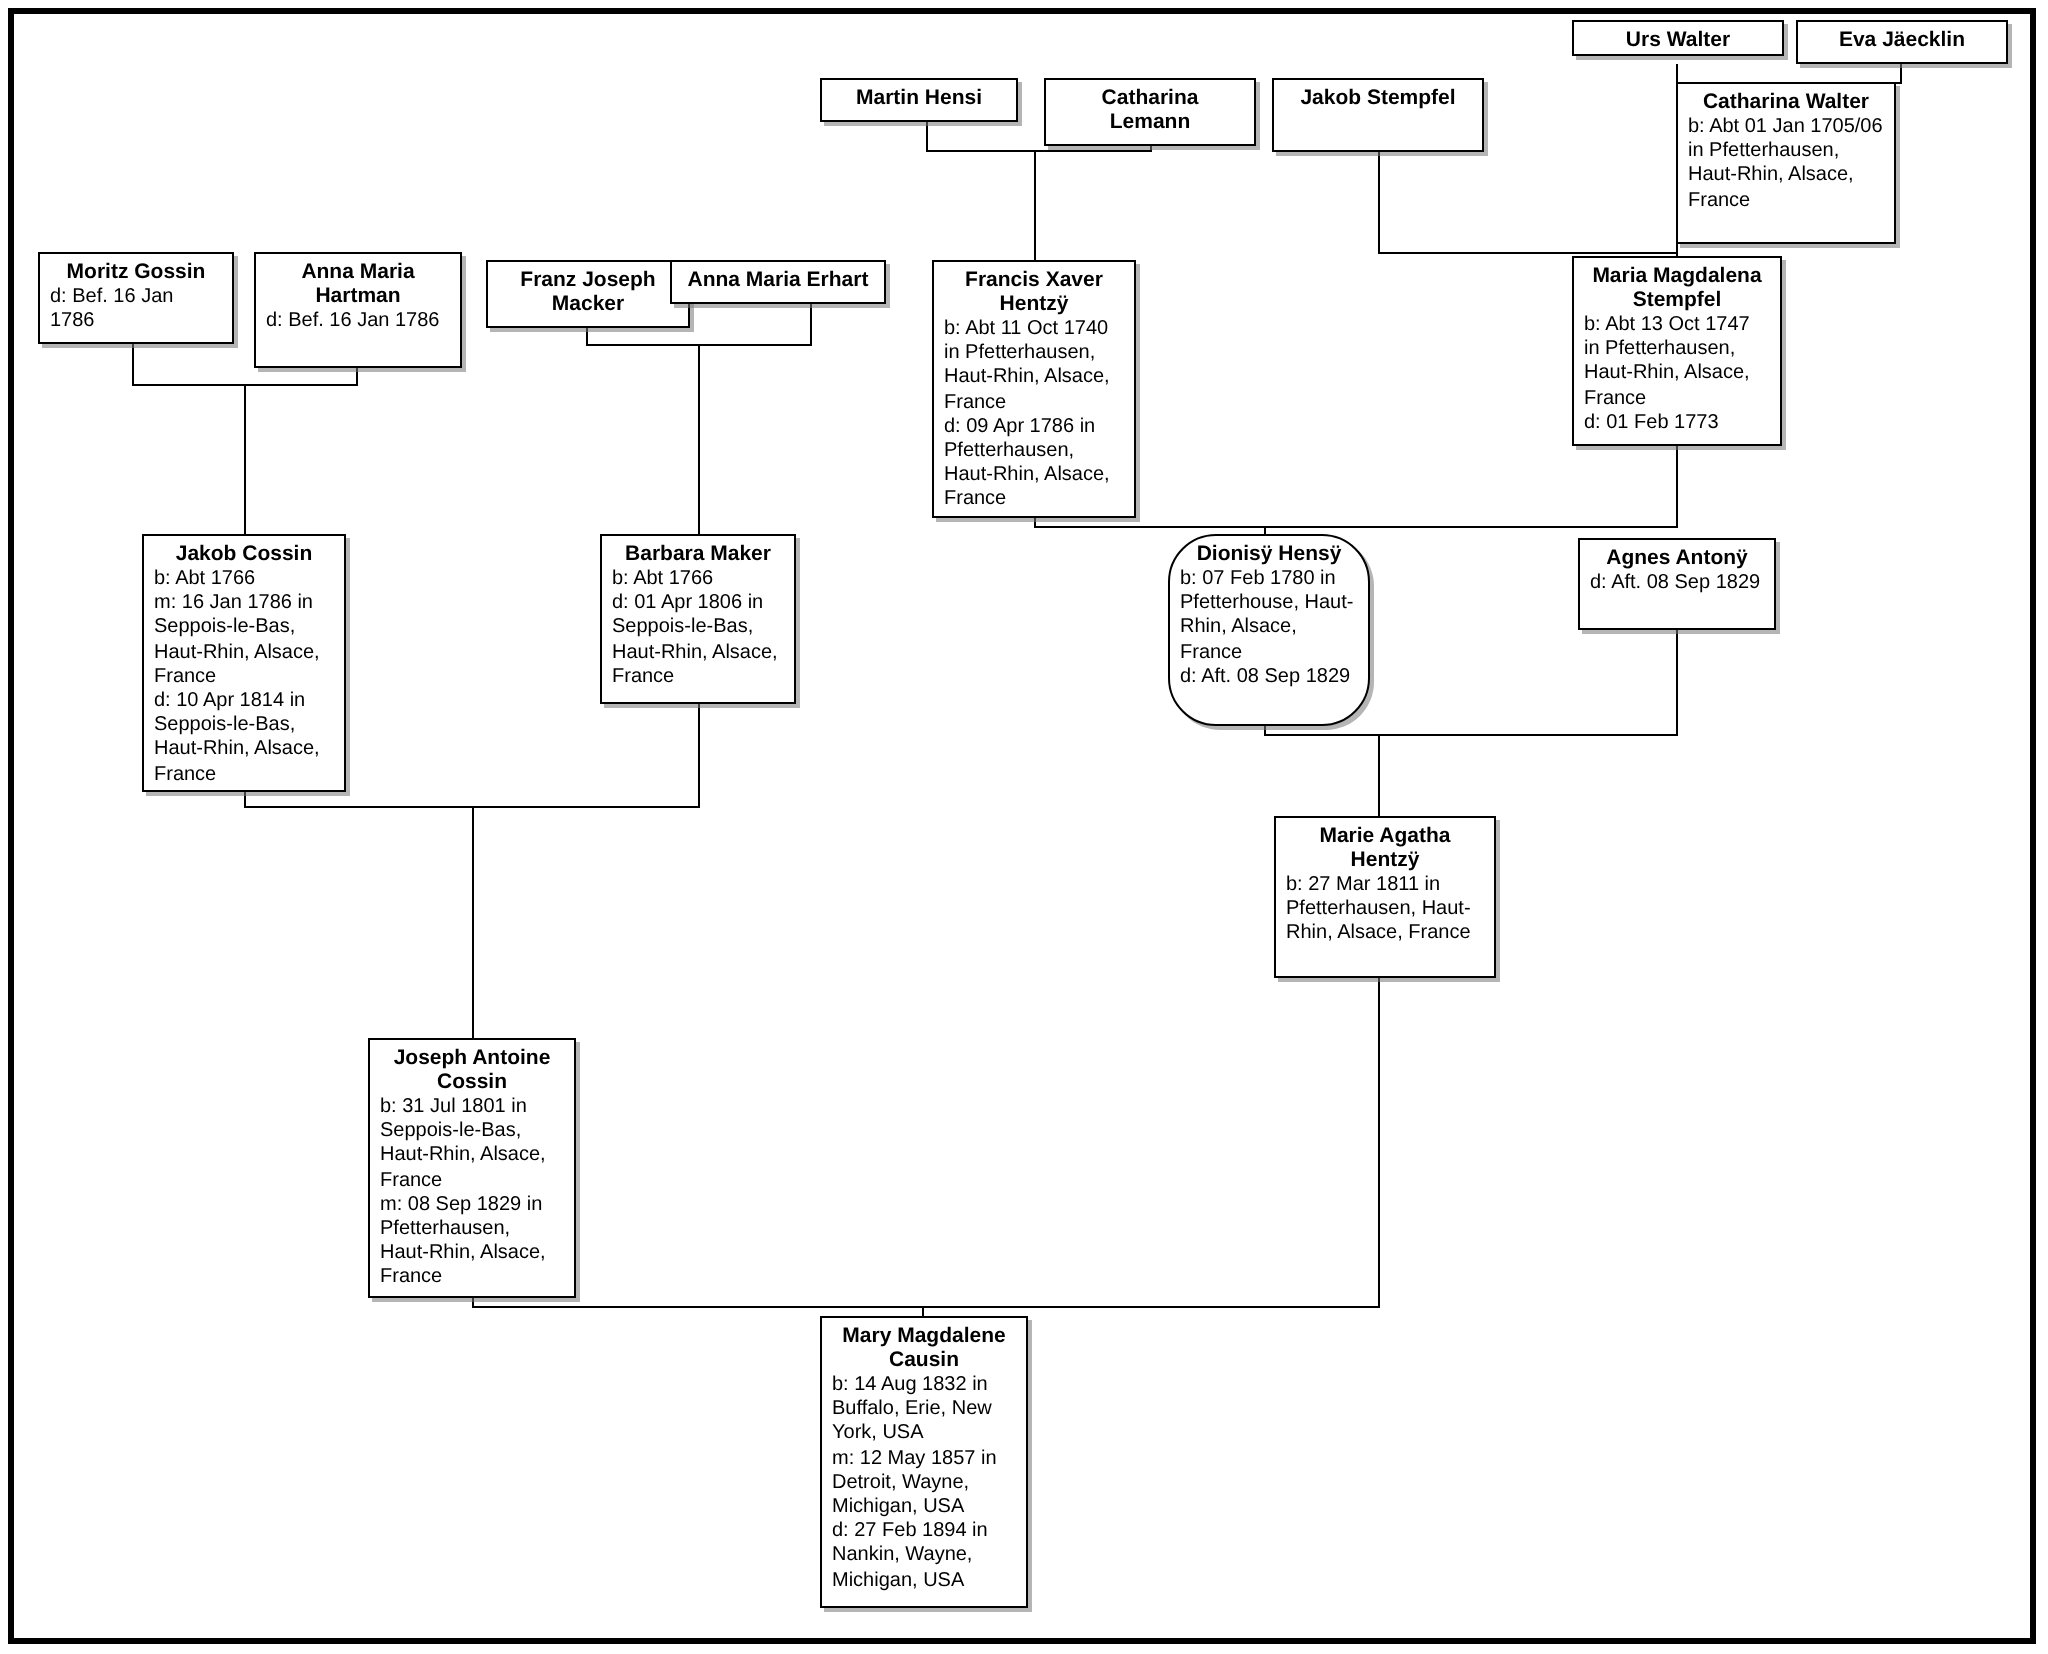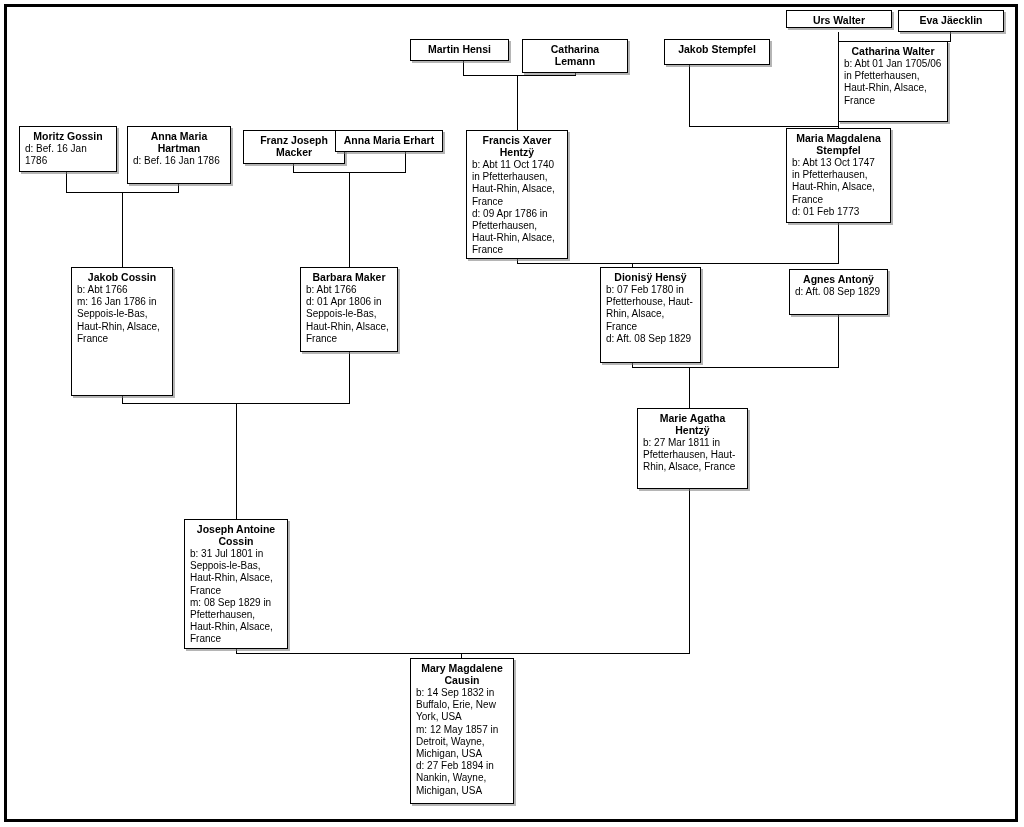--- a/index.html
+++ b/index.html
@@ -110,21 +110,21 @@
 
   <div class="pbox" style="left:410px;top:39px;width:99px;height:22px;">
     <span class="pname">Martin Hensi</span>
   </div>
 
   <div class="pbox" style="left:522px;top:39px;width:106px;height:34px;">
     <span class="pname">Catharina
 Lemann</span>
   </div>
 
-  <div class="pbox" style="left:664px;top:39px;width:106px;height:26px;">
+  <div class="pbox" style="left:636px;top:39px;width:106px;height:37px;">
     <span class="pname">Jakob Stempfel</span>
   </div>
 
   <div class="pbox" style="left:838px;top:41px;width:110px;height:81px;">
     <span class="pname">Catharina Walter</span>
     <span class="pfact">b: Abt 01 Jan 1705/06 in Pfetterhausen, Haut-Rhin, Alsace, France</span>
   </div>
 
   <div class="pbox" style="left:19px;top:126px;width:98px;height:46px;">
     <span class="pname">Moritz Gossin</span>
@@ -157,29 +157,30 @@
     <span class="pname">Maria Magdalena
 Stempfel</span>
     <span class="pfact">b: Abt 13 Oct 1747 in Pfetterhausen, Haut-Rhin, Alsace, France</span>
     <span class="pfact">d: 01 Feb 1773</span>
   </div>
 
   <div class="pbox" style="left:71px;top:267px;width:102px;height:129px;">
     <span class="pname">Jakob Cossin</span>
     <span class="pfact">b: Abt 1766</span>
     <span class="pfact">m: 16 Jan 1786 in Seppois-le-Bas, Haut-Rhin, Alsace, France</span>
+    <span class="pfact">d: 10 Apr 1814 in Seppois-le-Bas, Haut-Rhin, Alsace, France</span>
   </div>
 
   <div class="pbox" style="left:300px;top:267px;width:98px;height:85px;">
     <span class="pname">Barbara Maker</span>
     <span class="pfact">b: Abt 1766</span>
     <span class="pfact">d: 01 Apr 1806 in Seppois-le-Bas, Haut-Rhin, Alsace, France</span>
   </div>
 
-  <div class="pbox" style="left:600px;top:267px;width:101px;height:96px;">
+  <div class="pbox" style="left:584px;top:267px;width:101px;height:96px;border-radius:24px;">
     <span class="pname">Dionisÿ Hensÿ</span>
     <span class="pfact">b: 07 Feb 1780 in Pfetterhouse, Haut-Rhin, Alsace, France</span>
     <span class="pfact">d: Aft. 08 Sep 1829</span>
   </div>
 
   <div class="pbox" style="left:789px;top:269px;width:99px;height:46px;">
     <span class="pname">Agnes Antonÿ</span>
     <span class="pfact">d: Aft. 08 Sep 1829</span>
   </div>
 
@@ -192,18 +193,18 @@
   <div class="pbox" style="left:184px;top:519px;width:104px;height:130px;">
     <span class="pname">Joseph Antoine
 Cossin</span>
     <span class="pfact">b: 31 Jul 1801 in Seppois-le-Bas, Haut-Rhin, Alsace, France</span>
     <span class="pfact">m: 08 Sep 1829 in Pfetterhausen, Haut-Rhin, Alsace, France</span>
   </div>
 
   <div class="pbox" style="left:410px;top:658px;width:104px;height:146px;">
     <span class="pname">Mary Magdalene
 Causin</span>
-    <span class="pfact">b: 14 Sep 1832 in Buffalo, Erie, New York, USA</span>
+    <span class="pfact">b: 14 Aug 1832 in Buffalo, Erie, New York, USA</span>
     <span class="pfact">m: 12 May 1857 in Detroit, Wayne, Michigan, USA</span>
     <span class="pfact">d: 27 Feb 1894 in Nankin, Wayne, Michigan, USA</span>
   </div>
 
 </div>
 
 </body></html>

